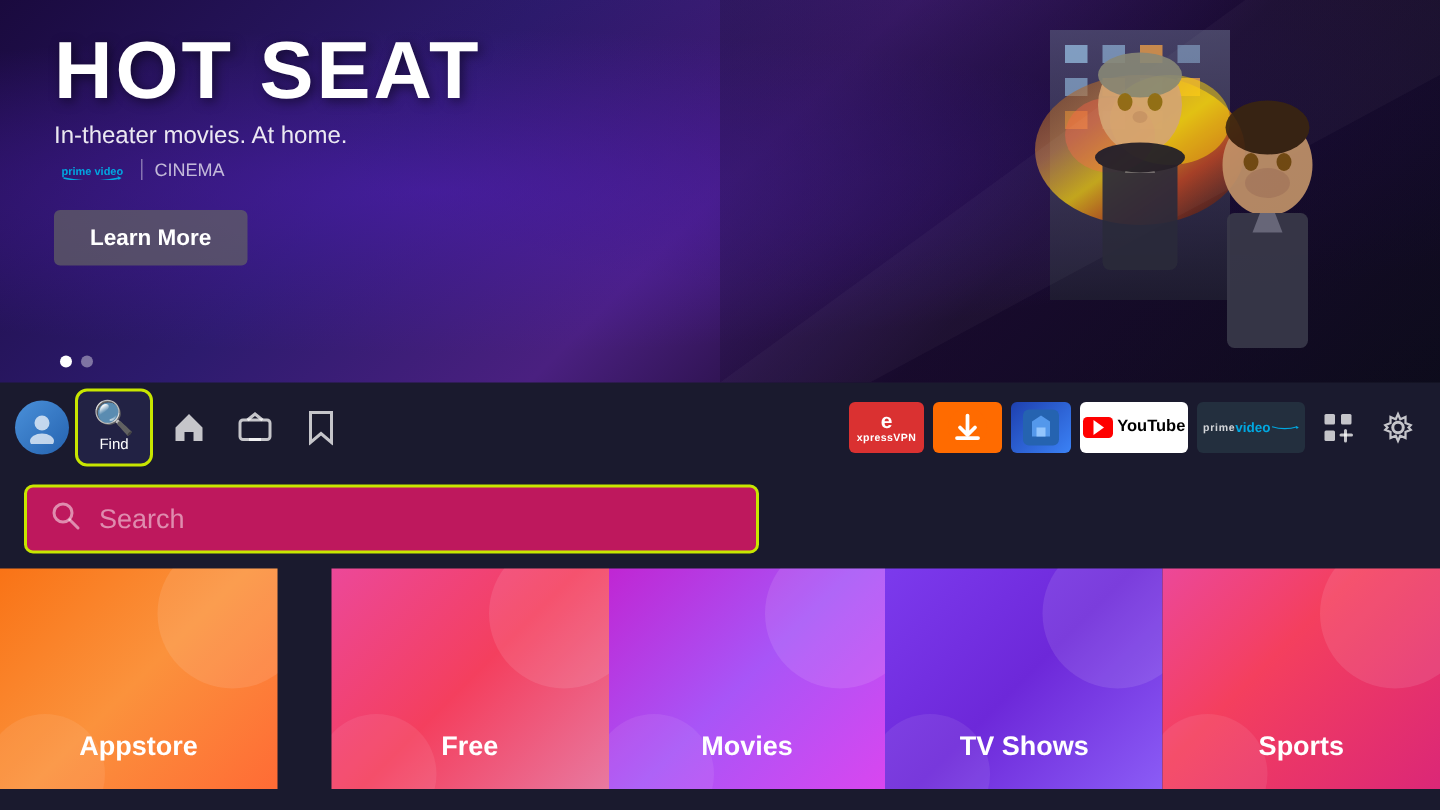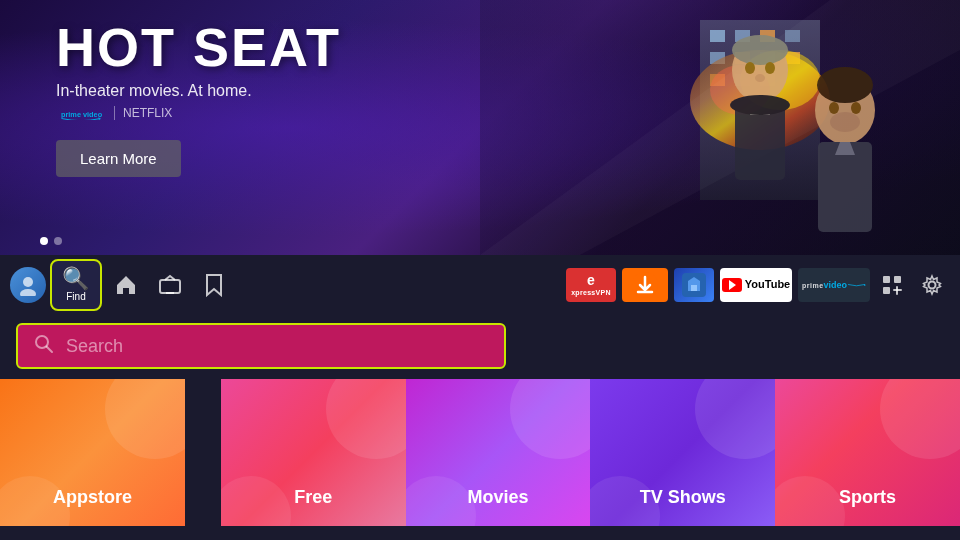--- a/index.html
+++ b/index.html
@@ -23,21 +23,21 @@
 
     .hero-bg-stars {
       position: absolute;
       top: 0; left: 0; right: 0; bottom: 0;
       background: radial-gradient(ellipse at 30% 50%, rgba(80,30,180,0.6) 0%, transparent 60%),
                   radial-gradient(ellipse at 70% 30%, rgba(30,10,80,0.4) 0%, transparent 50%);
     }
 
     .hero-content {
       position: absolute;
-      left: 56px;
+      left: 36px;
       top: 20px;
       z-index: 2;
     }
 
     .hero-title {
       font-size: 54px;
       font-weight: 900;
       color: white;
       text-transform: uppercase;
       letter-spacing: 2px;
@@ -77,21 +77,21 @@
       padding-left: 8px;
     }
 
     .learn-more-btn {
       background: rgba(100,100,100,0.7);
       color: white;
       border: none;
       padding: 10px 24px;
       border-radius: 4px;
       font-size: 15px;
-      font-weight: 400;
+      font-weight: 700;
       cursor: pointer;
     }
 
     .hero-dots {
       position: absolute;
       bottom: 10px;
       left: 40px;
       display: flex;
       gap: 6px;
       z-index: 3;
@@ -513,21 +513,21 @@
     <h1 class="hero-title">HOT SEAT</h1>
     <p class="hero-subtitle">In-theater movies. At home.</p>
     <div class="hero-brand">
       <div class="prime-video-logo">
         <svg class="prime-smile" viewBox="0 0 60 18">
           <text x="0" y="13" font-family="Arial" font-size="11" font-weight="bold" fill="#00a8e1">prime video</text>
           <path d="M2 16 Q30 22 58 16" stroke="#00a8e1" stroke-width="1.5" fill="none"></path>
           <polygon points="56,14 60,16 57,18" fill="#00a8e1"></polygon>
         </svg>
       </div>
-      <span class="cinema-text">NETFLIX</span>
+      <span class="cinema-text">CINEMA</span>
     </div>
     <button class="learn-more-btn">Learn More</button>
   </div>
 
   <div class="hero-dots">
     <div class="dot active"></div>
     <div class="dot"></div>
   </div>
 </div>
 

